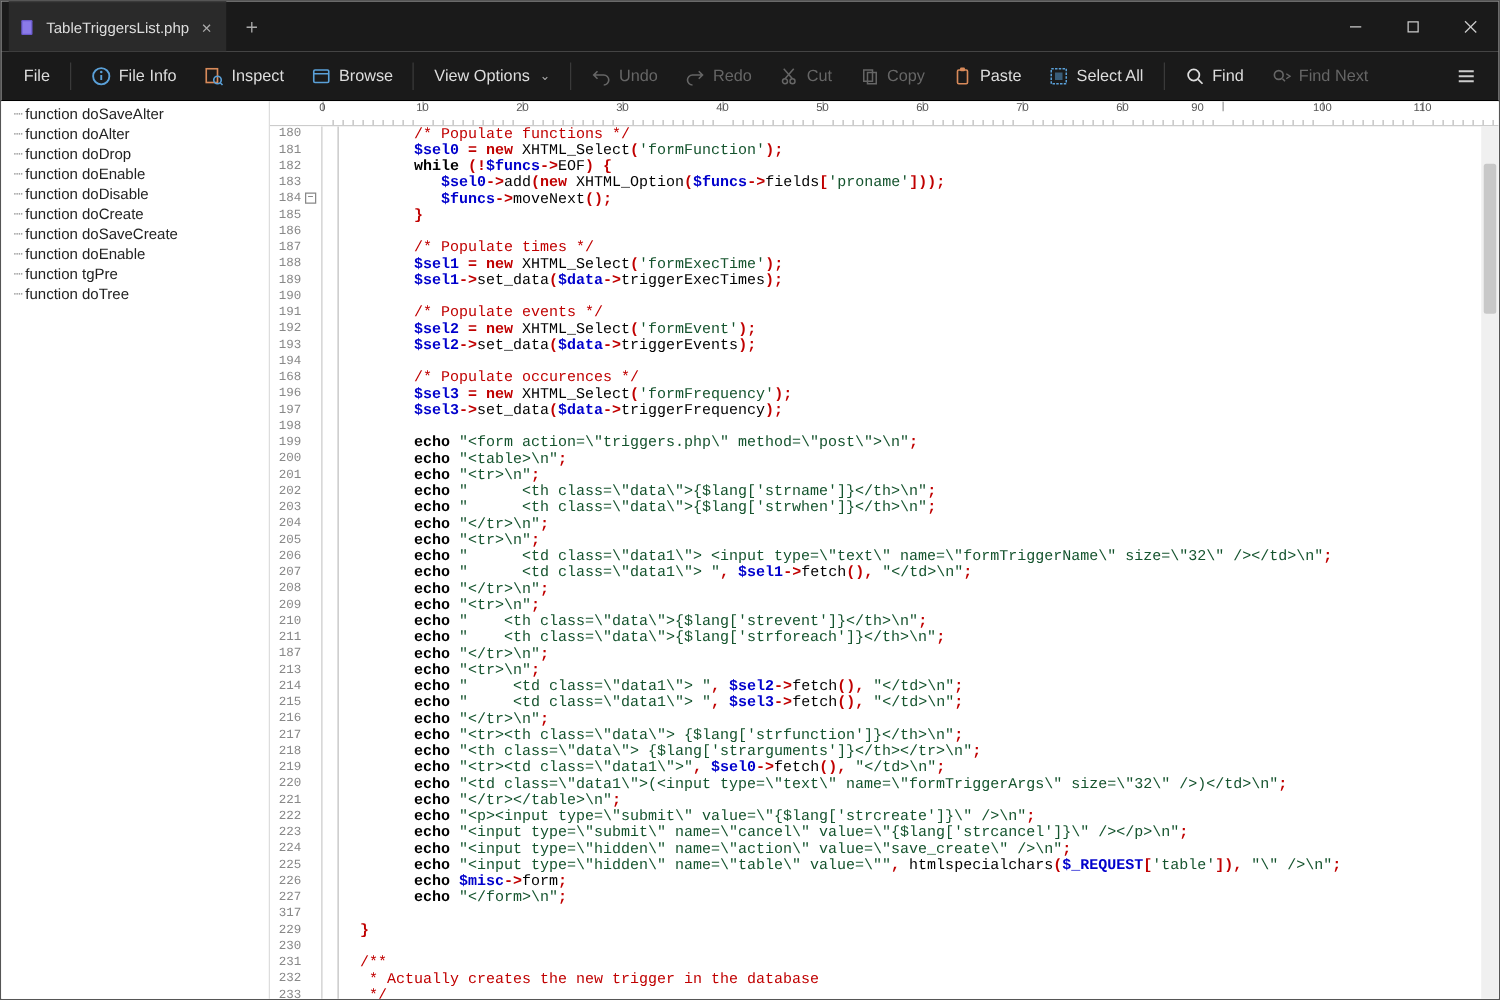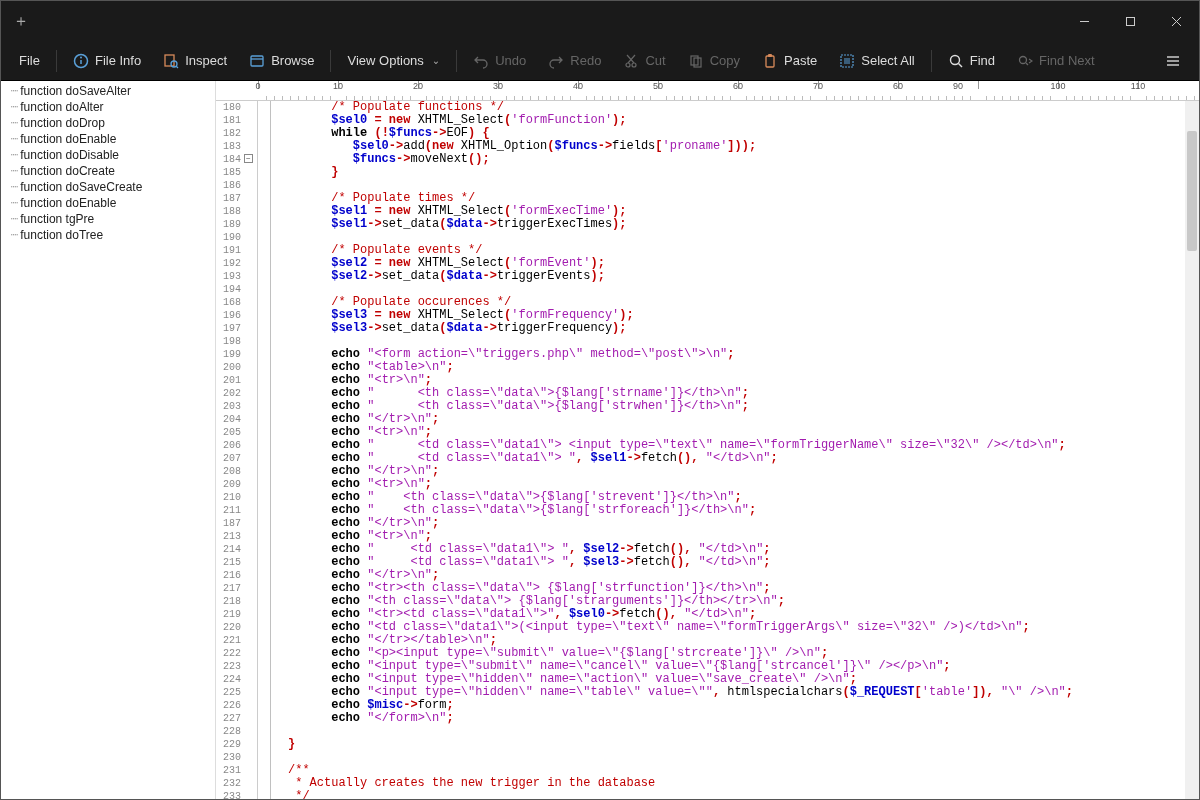--- a/index.html
+++ b/index.html
@@ -229,29 +229,39 @@
   height: 120px;
   background: #c8c8c8;
   border-radius: 2px;
 }
 
 
 .c-com { color: #c00000; } 
 .c-var { color: #0000cc; font-weight: bold; }
 .c-op  { color: #c00000; font-weight: bold; }
 .c-kw  { color: #000; font-weight: bold; }
-.c-str { color: #a21caf; }
+.c-str { color: #14532d; }
 .c-fn  { color: #000; }
 .c-bkt { color: #c00000; font-weight: bold; }
 .c-arrow { color: #c00000; font-weight: bold; }
 </style>
 </head>
 <body>
 
 <div class="titlebar">
+  <div class="tab">
+    <span class="tab-icon">
+      <svg viewBox="0 0 14 14">
+          <rect x="2" y="1" width="9" height="12" rx="1" fill="#6a5acd"></rect>
+          <rect x="3" y="2" width="7" height="10" fill="#8a7ae8"></rect>
+        </svg>
+    </span>
+    <span class="tab-title">TableTriggersList.php</span>
+    <span class="tab-close">×</span>
+  </div>
   <span class="tab-add">＋</span>
   <div class="win-controls">
     <div class="win-btn">
         <svg viewBox="0 0 11 11">
           <line x1="1" y1="5.5" x2="10" y2="5.5" stroke="#ccc" stroke-width="1"></line>
         </svg>
       </div>
     <div class="win-btn">
         <svg viewBox="0 0 11 11">
           <rect x="1.5" y="1.5" width="8" height="8" fill="none" stroke="#ccc" stroke-width="1"></rect>
@@ -612,21 +622,21 @@
           <div class="ln">218</div>
           <div class="ln">219</div>
           <div class="ln">220</div>
           <div class="ln">221</div>
           <div class="ln">222</div>
           <div class="ln">223</div>
           <div class="ln">224</div>
           <div class="ln">225</div>
           <div class="ln">226</div>
           <div class="ln">227</div>
-          <div class="ln">228</div>
+          <div class="ln">317</div>
           <div class="ln">229</div>
           <div class="ln">230</div>
           <div class="ln">231</div>
           <div class="ln">232</div>
           <div class="ln">233</div>
         </div>
       <div class="code" id="code"><div class="margin-line"></div><div class="code-line">&nbsp;&nbsp;&nbsp;&nbsp;&nbsp;&nbsp;<span class="c-com">/* Populate functions */</span></div><div class="code-line">&nbsp;&nbsp;&nbsp;&nbsp;&nbsp;&nbsp;<span class="c-var">$sel0</span><span class="c-fn"> </span><span class="c-op">=</span><span class="c-fn"> </span><span class="c-op">new</span><span class="c-fn"> XHTML_Select</span><span class="c-bkt">(</span><span class="c-str">'formFunction'</span><span class="c-bkt">)</span><span class="c-op">;</span></div><div class="code-line">&nbsp;&nbsp;&nbsp;&nbsp;&nbsp;&nbsp;<span class="c-kw">while</span><span class="c-fn"> </span><span class="c-bkt">(</span><span class="c-op">!</span><span class="c-var">$funcs</span><span class="c-arrow">-&gt;</span><span class="c-fn">EOF</span><span class="c-bkt">)</span><span class="c-fn"> </span><span class="c-bkt">{</span></div><div class="code-line">&nbsp;&nbsp;&nbsp;&nbsp;&nbsp;&nbsp;&nbsp;&nbsp;&nbsp;<span class="c-var">$sel0</span><span class="c-arrow">-&gt;</span><span class="c-fn">add</span><span class="c-bkt">(</span><span class="c-op">new</span><span class="c-fn"> XHTML_Option</span><span class="c-bkt">(</span><span class="c-var">$funcs</span><span class="c-arrow">-&gt;</span><span class="c-fn">fields</span><span class="c-bkt">[</span><span class="c-str">'proname'</span><span class="c-bkt">]</span><span class="c-bkt">))</span><span class="c-op">;</span></div><div class="code-line">&nbsp;&nbsp;&nbsp;&nbsp;&nbsp;&nbsp;&nbsp;&nbsp;&nbsp;<span class="c-var">$funcs</span><span class="c-arrow">-&gt;</span><span class="c-fn">moveNext</span><span class="c-bkt">()</span><span class="c-op">;</span></div><div class="code-line">&nbsp;&nbsp;&nbsp;&nbsp;&nbsp;&nbsp;<span class="c-bkt">}</span></div><div class="code-line"></div><div class="code-line">&nbsp;&nbsp;&nbsp;&nbsp;&nbsp;&nbsp;<span class="c-com">/* Populate times */</span></div><div class="code-line">&nbsp;&nbsp;&nbsp;&nbsp;&nbsp;&nbsp;<span class="c-var">$sel1</span><span class="c-fn"> </span><span class="c-op">=</span><span class="c-fn"> </span><span class="c-op">new</span><span class="c-fn"> XHTML_Select</span><span class="c-bkt">(</span><span class="c-str">'formExecTime'</span><span class="c-bkt">)</span><span class="c-op">;</span></div><div class="code-line">&nbsp;&nbsp;&nbsp;&nbsp;&nbsp;&nbsp;<span class="c-var">$sel1</span><span class="c-arrow">-&gt;</span><span class="c-fn">set_data</span><span class="c-bkt">(</span><span class="c-var">$data</span><span class="c-arrow">-&gt;</span><span class="c-fn">triggerExecTimes</span><span class="c-bkt">)</span><span class="c-op">;</span></div><div class="code-line"></div><div class="code-line">&nbsp;&nbsp;&nbsp;&nbsp;&nbsp;&nbsp;<span class="c-com">/* Populate events */</span></div><div class="code-line">&nbsp;&nbsp;&nbsp;&nbsp;&nbsp;&nbsp;<span class="c-var">$sel2</span><span class="c-fn"> </span><span class="c-op">=</span><span class="c-fn"> </span><span class="c-op">new</span><span class="c-fn"> XHTML_Select</span><span class="c-bkt">(</span><span class="c-str">'formEvent'</span><span class="c-bkt">)</span><span class="c-op">;</span></div><div class="code-line">&nbsp;&nbsp;&nbsp;&nbsp;&nbsp;&nbsp;<span class="c-var">$sel2</span><span class="c-arrow">-&gt;</span><span class="c-fn">set_data</span><span class="c-bkt">(</span><span class="c-var">$data</span><span class="c-arrow">-&gt;</span><span class="c-fn">triggerEvents</span><span class="c-bkt">)</span><span class="c-op">;</span></div><div class="code-line"></div><div class="code-line">&nbsp;&nbsp;&nbsp;&nbsp;&nbsp;&nbsp;<span class="c-com">/* Populate occurences */</span></div><div class="code-line">&nbsp;&nbsp;&nbsp;&nbsp;&nbsp;&nbsp;<span class="c-var">$sel3</span><span class="c-fn"> </span><span class="c-op">=</span><span class="c-fn"> </span><span class="c-op">new</span><span class="c-fn"> XHTML_Select</span><span class="c-bkt">(</span><span class="c-str">'formFrequency'</span><span class="c-bkt">)</span><span class="c-op">;</span></div><div class="code-line">&nbsp;&nbsp;&nbsp;&nbsp;&nbsp;&nbsp;<span class="c-var">$sel3</span><span class="c-arrow">-&gt;</span><span class="c-fn">set_data</span><span class="c-bkt">(</span><span class="c-var">$data</span><span class="c-arrow">-&gt;</span><span class="c-fn">triggerFrequency</span><span class="c-bkt">)</span><span class="c-op">;</span></div><div class="code-line"></div><div class="code-line">&nbsp;&nbsp;&nbsp;&nbsp;&nbsp;&nbsp;<span class="c-kw">echo</span><span class="c-fn"> </span><span class="c-str">"&lt;form action=\"triggers.php\" method=\"post\"&gt;\n"</span><span class="c-op">;</span></div><div class="code-line">&nbsp;&nbsp;&nbsp;&nbsp;&nbsp;&nbsp;<span class="c-kw">echo</span><span class="c-fn"> </span><span class="c-str">"&lt;table&gt;\n"</span><span class="c-op">;</span></div><div class="code-line">&nbsp;&nbsp;&nbsp;&nbsp;&nbsp;&nbsp;<span class="c-kw">echo</span><span class="c-fn"> </span><span class="c-str">"&lt;tr&gt;\n"</span><span class="c-op">;</span></div><div class="code-line">&nbsp;&nbsp;&nbsp;&nbsp;&nbsp;&nbsp;<span class="c-kw">echo</span><span class="c-fn"> </span><span class="c-str">"      &lt;th class=\"data\"&gt;{$lang['strname']}&lt;/th&gt;\n"</span><span class="c-op">;</span></div><div class="code-line">&nbsp;&nbsp;&nbsp;&nbsp;&nbsp;&nbsp;<span class="c-kw">echo</span><span class="c-fn"> </span><span class="c-str">"      &lt;th class=\"data\"&gt;{$lang['strwhen']}&lt;/th&gt;\n"</span><span class="c-op">;</span></div><div class="code-line">&nbsp;&nbsp;&nbsp;&nbsp;&nbsp;&nbsp;<span class="c-kw">echo</span><span class="c-fn"> </span><span class="c-str">"&lt;/tr&gt;\n"</span><span class="c-op">;</span></div><div class="code-line">&nbsp;&nbsp;&nbsp;&nbsp;&nbsp;&nbsp;<span class="c-kw">echo</span><span class="c-fn"> </span><span class="c-str">"&lt;tr&gt;\n"</span><span class="c-op">;</span></div><div class="code-line">&nbsp;&nbsp;&nbsp;&nbsp;&nbsp;&nbsp;<span class="c-kw">echo</span><span class="c-fn"> </span><span class="c-str">"      &lt;td class=\"data1\"&gt; &lt;input type=\"text\" name=\"formTriggerName\" size=\"32\" /&gt;&lt;/td&gt;\n"</span><span class="c-op">;</span></div><div class="code-line">&nbsp;&nbsp;&nbsp;&nbsp;&nbsp;&nbsp;<span class="c-kw">echo</span><span class="c-fn"> </span><span class="c-str">"      &lt;td class=\"data1\"&gt; "</span><span class="c-op">,</span><span class="c-fn"> </span><span class="c-var">$sel1</span><span class="c-arrow">-&gt;</span><span class="c-fn">fetch</span><span class="c-bkt">()</span><span class="c-op">,</span><span class="c-fn"> </span><span class="c-str">"&lt;/td&gt;\n"</span><span class="c-op">;</span></div><div class="code-line">&nbsp;&nbsp;&nbsp;&nbsp;&nbsp;&nbsp;<span class="c-kw">echo</span><span class="c-fn"> </span><span class="c-str">"&lt;/tr&gt;\n"</span><span class="c-op">;</span></div><div class="code-line">&nbsp;&nbsp;&nbsp;&nbsp;&nbsp;&nbsp;<span class="c-kw">echo</span><span class="c-fn"> </span><span class="c-str">"&lt;tr&gt;\n"</span><span class="c-op">;</span></div><div class="code-line">&nbsp;&nbsp;&nbsp;&nbsp;&nbsp;&nbsp;<span class="c-kw">echo</span><span class="c-fn"> </span><span class="c-str">"    &lt;th class=\"data\"&gt;{$lang['strevent']}&lt;/th&gt;\n"</span><span class="c-op">;</span></div><div class="code-line">&nbsp;&nbsp;&nbsp;&nbsp;&nbsp;&nbsp;<span class="c-kw">echo</span><span class="c-fn"> </span><span class="c-str">"    &lt;th class=\"data\"&gt;{$lang['strforeach']}&lt;/th&gt;\n"</span><span class="c-op">;</span></div><div class="code-line">&nbsp;&nbsp;&nbsp;&nbsp;&nbsp;&nbsp;<span class="c-kw">echo</span><span class="c-fn"> </span><span class="c-str">"&lt;/tr&gt;\n"</span><span class="c-op">;</span></div><div class="code-line">&nbsp;&nbsp;&nbsp;&nbsp;&nbsp;&nbsp;<span class="c-kw">echo</span><span class="c-fn"> </span><span class="c-str">"&lt;tr&gt;\n"</span><span class="c-op">;</span></div><div class="code-line">&nbsp;&nbsp;&nbsp;&nbsp;&nbsp;&nbsp;<span class="c-kw">echo</span><span class="c-fn"> </span><span class="c-str">"     &lt;td class=\"data1\"&gt; "</span><span class="c-op">,</span><span class="c-fn"> </span><span class="c-var">$sel2</span><span class="c-arrow">-&gt;</span><span class="c-fn">fetch</span><span class="c-bkt">()</span><span class="c-op">,</span><span class="c-fn"> </span><span class="c-str">"&lt;/td&gt;\n"</span><span class="c-op">;</span></div><div class="code-line">&nbsp;&nbsp;&nbsp;&nbsp;&nbsp;&nbsp;<span class="c-kw">echo</span><span class="c-fn"> </span><span class="c-str">"     &lt;td class=\"data1\"&gt; "</span><span class="c-op">,</span><span class="c-fn"> </span><span class="c-var">$sel3</span><span class="c-arrow">-&gt;</span><span class="c-fn">fetch</span><span class="c-bkt">()</span><span class="c-op">,</span><span class="c-fn"> </span><span class="c-str">"&lt;/td&gt;\n"</span><span class="c-op">;</span></div><div class="code-line">&nbsp;&nbsp;&nbsp;&nbsp;&nbsp;&nbsp;<span class="c-kw">echo</span><span class="c-fn"> </span><span class="c-str">"&lt;/tr&gt;\n"</span><span class="c-op">;</span></div><div class="code-line">&nbsp;&nbsp;&nbsp;&nbsp;&nbsp;&nbsp;<span class="c-kw">echo</span><span class="c-fn"> </span><span class="c-str">"&lt;tr&gt;&lt;th class=\"data\"&gt; {$lang['strfunction']}&lt;/th&gt;\n"</span><span class="c-op">;</span></div><div class="code-line">&nbsp;&nbsp;&nbsp;&nbsp;&nbsp;&nbsp;<span class="c-kw">echo</span><span class="c-fn"> </span><span class="c-str">"&lt;th class=\"data\"&gt; {$lang['strarguments']}&lt;/th&gt;&lt;/tr&gt;\n"</span><span class="c-op">;</span></div><div class="code-line">&nbsp;&nbsp;&nbsp;&nbsp;&nbsp;&nbsp;<span class="c-kw">echo</span><span class="c-fn"> </span><span class="c-str">"&lt;tr&gt;&lt;td class=\"data1\"&gt;"</span><span class="c-op">,</span><span class="c-fn"> </span><span class="c-var">$sel0</span><span class="c-arrow">-&gt;</span><span class="c-fn">fetch</span><span class="c-bkt">()</span><span class="c-op">,</span><span class="c-fn"> </span><span class="c-str">"&lt;/td&gt;\n"</span><span class="c-op">;</span></div><div class="code-line">&nbsp;&nbsp;&nbsp;&nbsp;&nbsp;&nbsp;<span class="c-kw">echo</span><span class="c-fn"> </span><span class="c-str">"&lt;td class=\"data1\"&gt;(&lt;input type=\"text\" name=\"formTriggerArgs\" size=\"32\" /&gt;)&lt;/td&gt;\n"</span><span class="c-op">;</span></div><div class="code-line">&nbsp;&nbsp;&nbsp;&nbsp;&nbsp;&nbsp;<span class="c-kw">echo</span><span class="c-fn"> </span><span class="c-str">"&lt;/tr&gt;&lt;/table&gt;\n"</span><span class="c-op">;</span></div><div class="code-line">&nbsp;&nbsp;&nbsp;&nbsp;&nbsp;&nbsp;<span class="c-kw">echo</span><span class="c-fn"> </span><span class="c-str">"&lt;p&gt;&lt;input type=\"submit\" value=\"{$lang['strcreate']}\" /&gt;\n"</span><span class="c-op">;</span></div><div class="code-line">&nbsp;&nbsp;&nbsp;&nbsp;&nbsp;&nbsp;<span class="c-kw">echo</span><span class="c-fn"> </span><span class="c-str">"&lt;input type=\"submit\" name=\"cancel\" value=\"{$lang['strcancel']}\" /&gt;&lt;/p&gt;\n"</span><span class="c-op">;</span></div><div class="code-line">&nbsp;&nbsp;&nbsp;&nbsp;&nbsp;&nbsp;<span class="c-kw">echo</span><span class="c-fn"> </span><span class="c-str">"&lt;input type=\"hidden\" name=\"action\" value=\"save_create\" /&gt;\n"</span><span class="c-op">;</span></div><div class="code-line">&nbsp;&nbsp;&nbsp;&nbsp;&nbsp;&nbsp;<span class="c-kw">echo</span><span class="c-fn"> </span><span class="c-str">"&lt;input type=\"hidden\" name=\"table\" value=\""</span><span class="c-op">,</span><span class="c-fn"> htmlspecialchars</span><span class="c-bkt">(</span><span class="c-var">$_REQUEST</span><span class="c-bkt">[</span><span class="c-str">'table'</span><span class="c-bkt">]</span><span class="c-bkt">)</span><span class="c-op">,</span><span class="c-fn"> </span><span class="c-str">"\" /&gt;\n"</span><span class="c-op">;</span></div><div class="code-line">&nbsp;&nbsp;&nbsp;&nbsp;&nbsp;&nbsp;<span class="c-kw">echo</span><span class="c-fn"> </span><span class="c-var">$misc</span><span class="c-arrow">-&gt;</span><span class="c-fn">form</span><span class="c-op">;</span></div><div class="code-line">&nbsp;&nbsp;&nbsp;&nbsp;&nbsp;&nbsp;<span class="c-kw">echo</span><span class="c-fn"> </span><span class="c-str">"&lt;/form&gt;\n"</span><span class="c-op">;</span></div><div class="code-line"></div><div class="code-line"><span class="c-bkt">}</span></div><div class="code-line"></div><div class="code-line"><span class="c-com">/**</span></div><div class="code-line"><span class="c-com"> * Actually creates the new trigger in the database</span></div><div class="code-line"><span class="c-com"> */</span></div></div>
     </div>
     <div class="scrollbar-v">
         <div class="scrollbar-thumb"></div>

